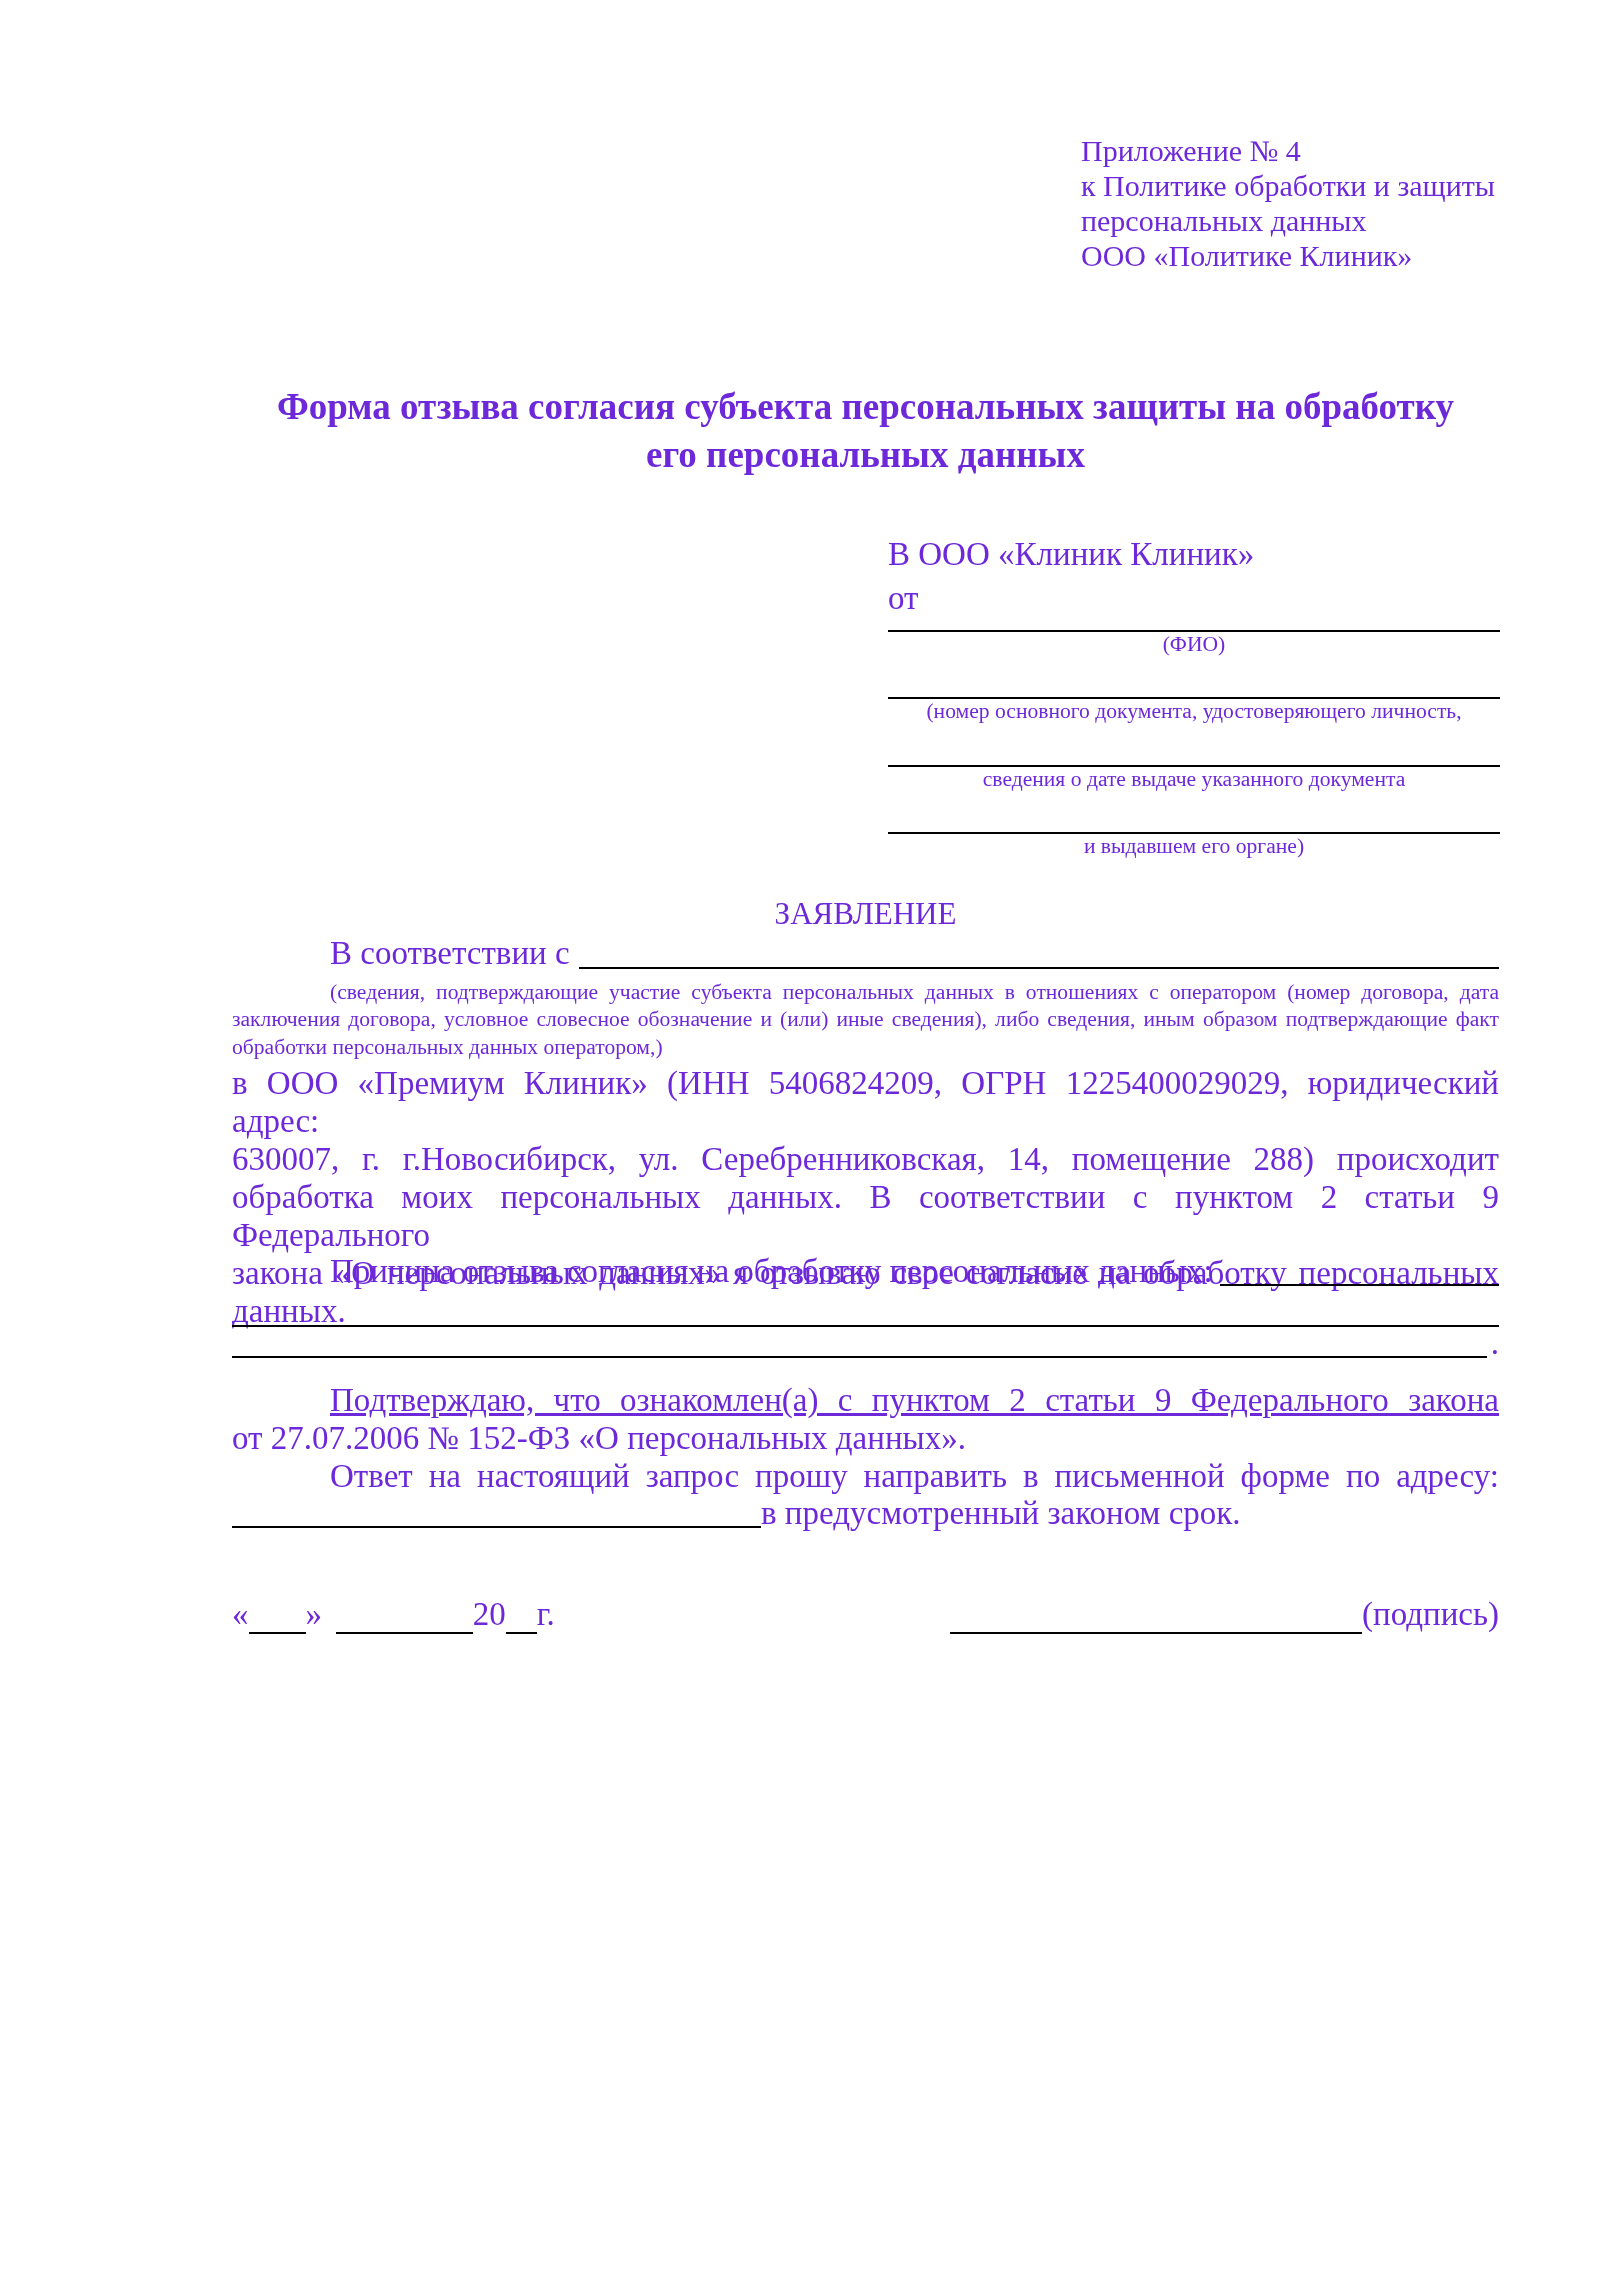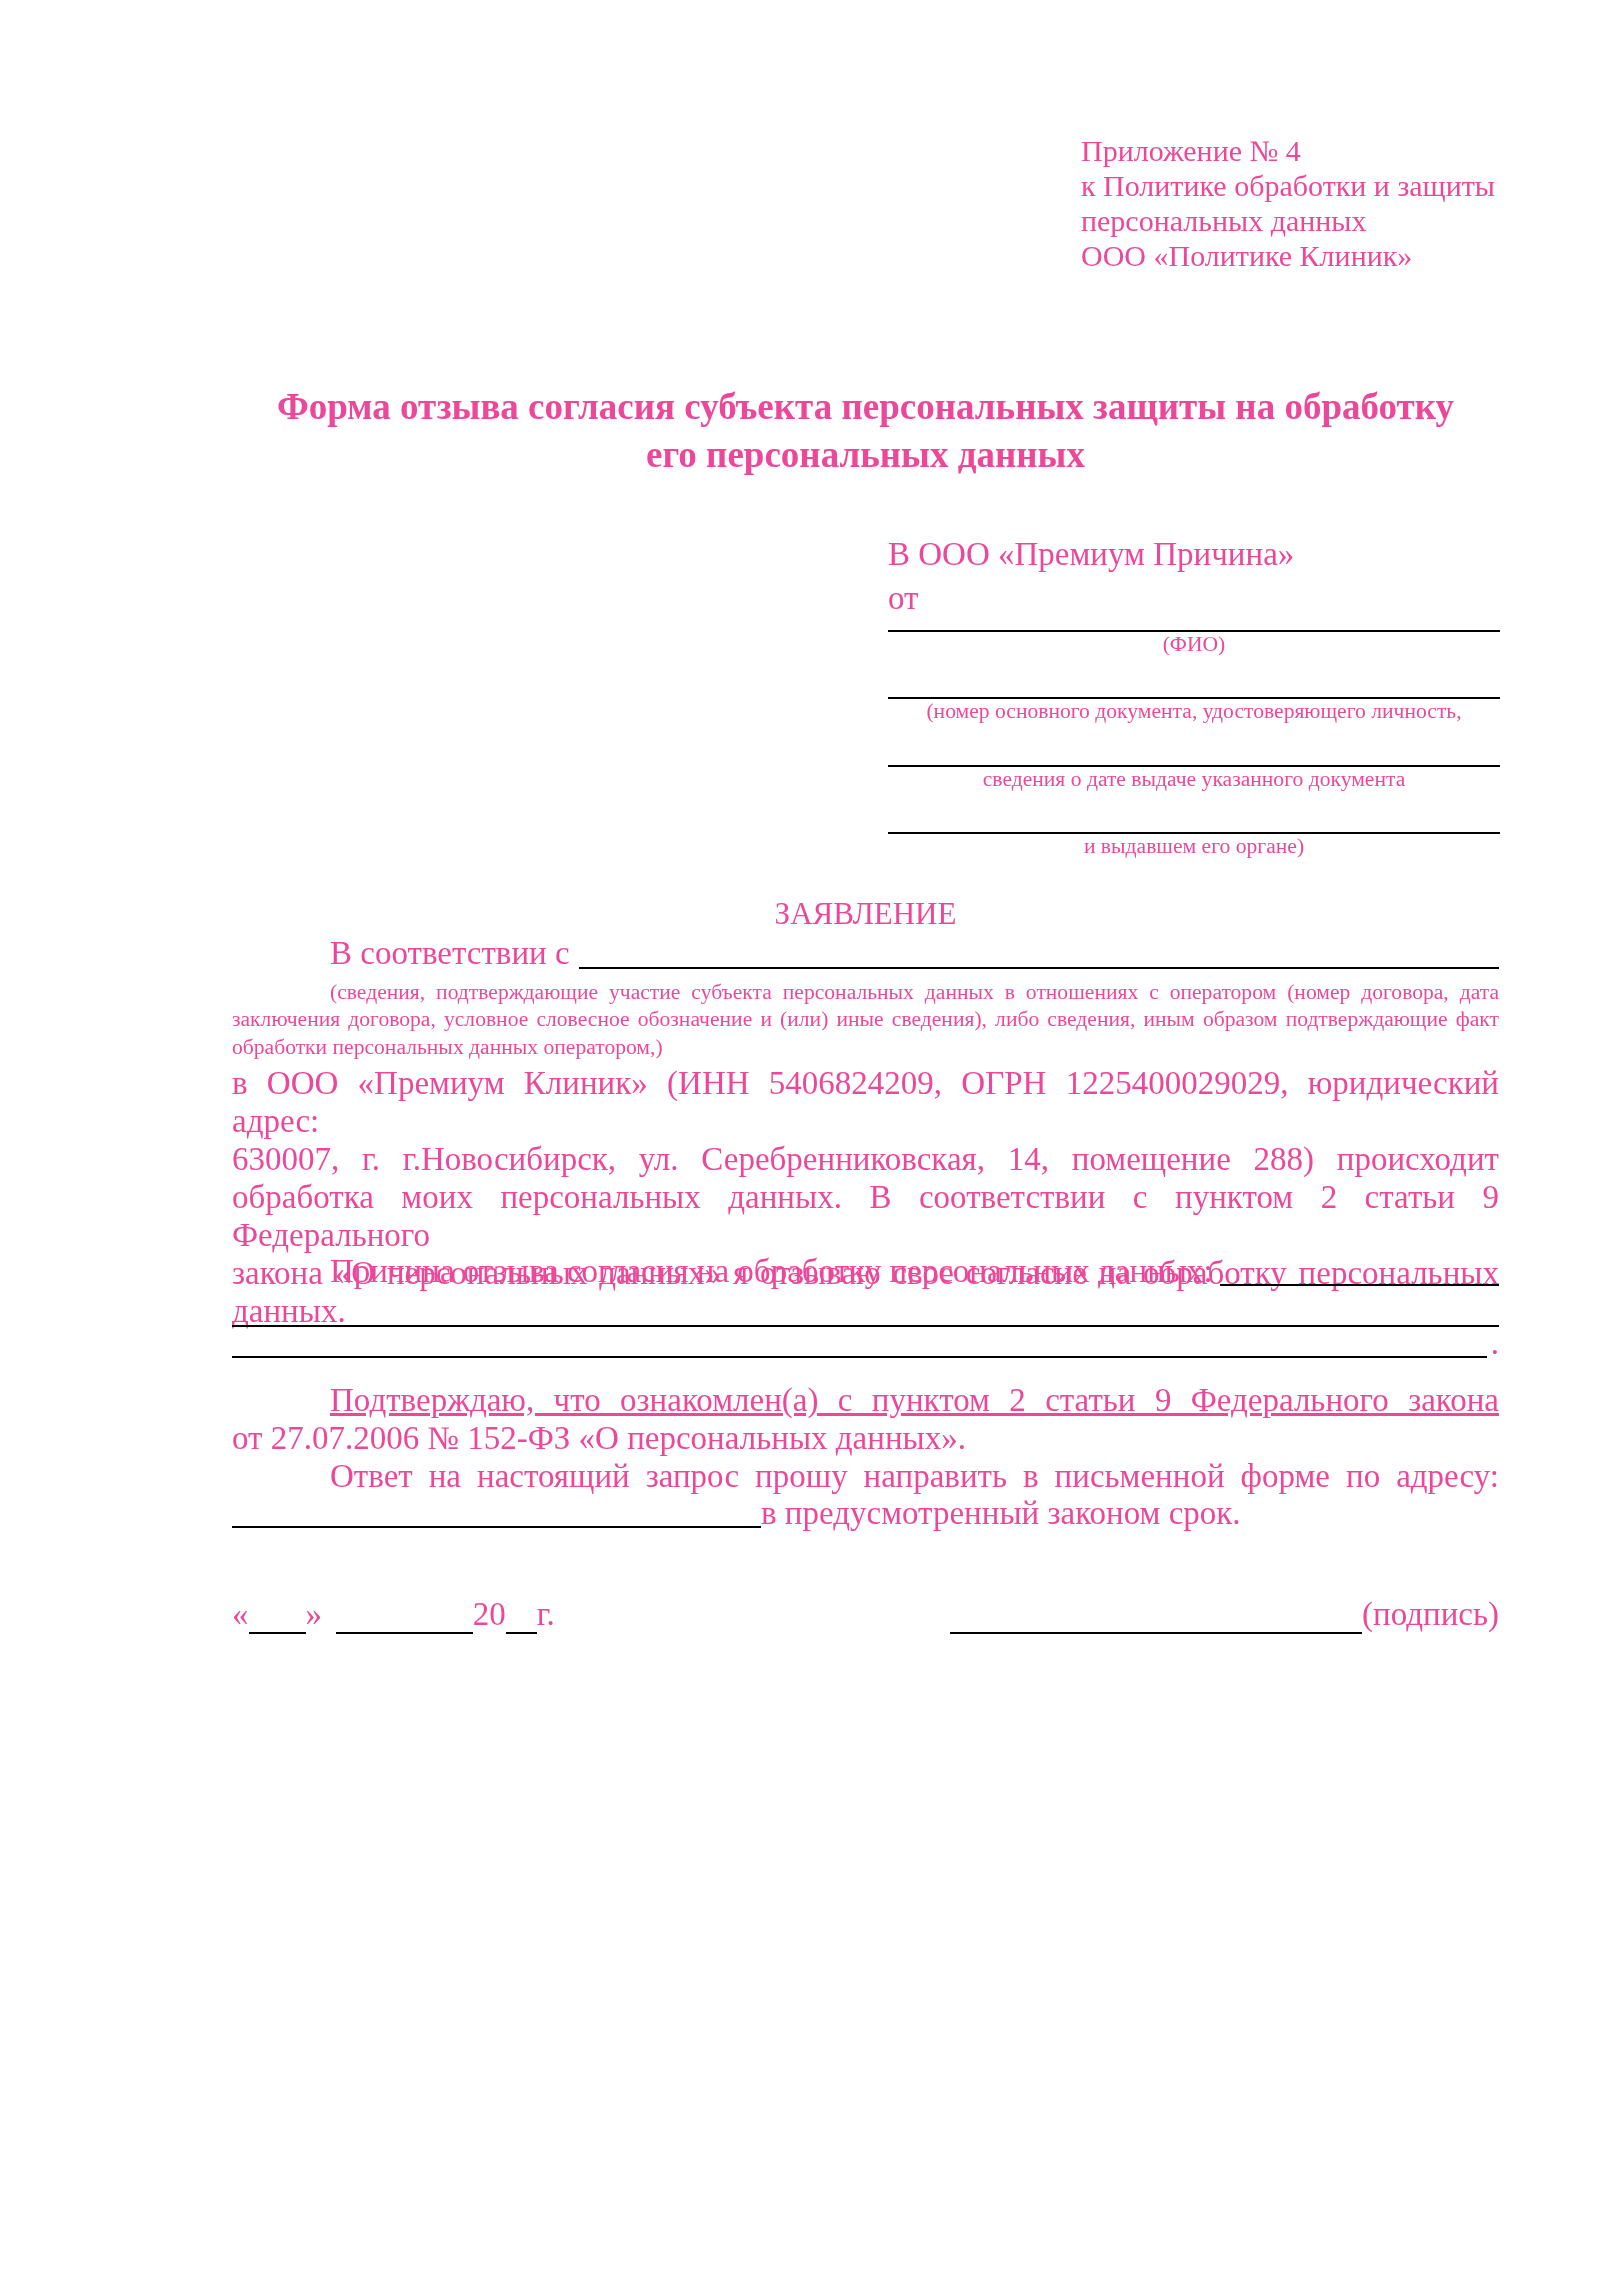--- a/index.html
+++ b/index.html
@@ -1,21 +1,21 @@
 <!DOCTYPE html>
 <html><head>
 <meta charset="utf-8">
 <style>
   html, body { margin: 0; padding: 0; background: #ffffff; }
   .page {
     position: relative;
     width: 1621px;
     height: 2293px;
     background: #ffffff;
-    color: #ec4899;
+    color: #6d28d9;
     font-family: "Liberation Serif", "DejaVu Serif", serif;
     overflow: hidden;
   }
   .content {
     position: absolute;
     left: 232px;
     top: 0;
     width: 1267px;
     height: 2293px;
   }
@@ -215,21 +215,21 @@
       <div>персональных данных</div>
       <div>ООО «Политике Клиник»</div>
     </div>
 
     <div class="form-title">
       <div>Форма отзыва согласия субъекта персональных защиты на обработку</div>
       <div>его персональных данных</div>
     </div>
 
     <div class="addressee">
-      <div>В ООО «Премиум Причина»</div>
+      <div>В ООО «Клиник Клиник»</div>
       <div>от</div>
 
       <div class="addr-field first">
         <div class="line"></div>
         <div class="lbl">(ФИО)</div>
       </div>
       <div class="addr-field">
         <div class="line"></div>
         <div class="lbl">(номер основного документа, удостоверяющего личность,</div>
       </div>

